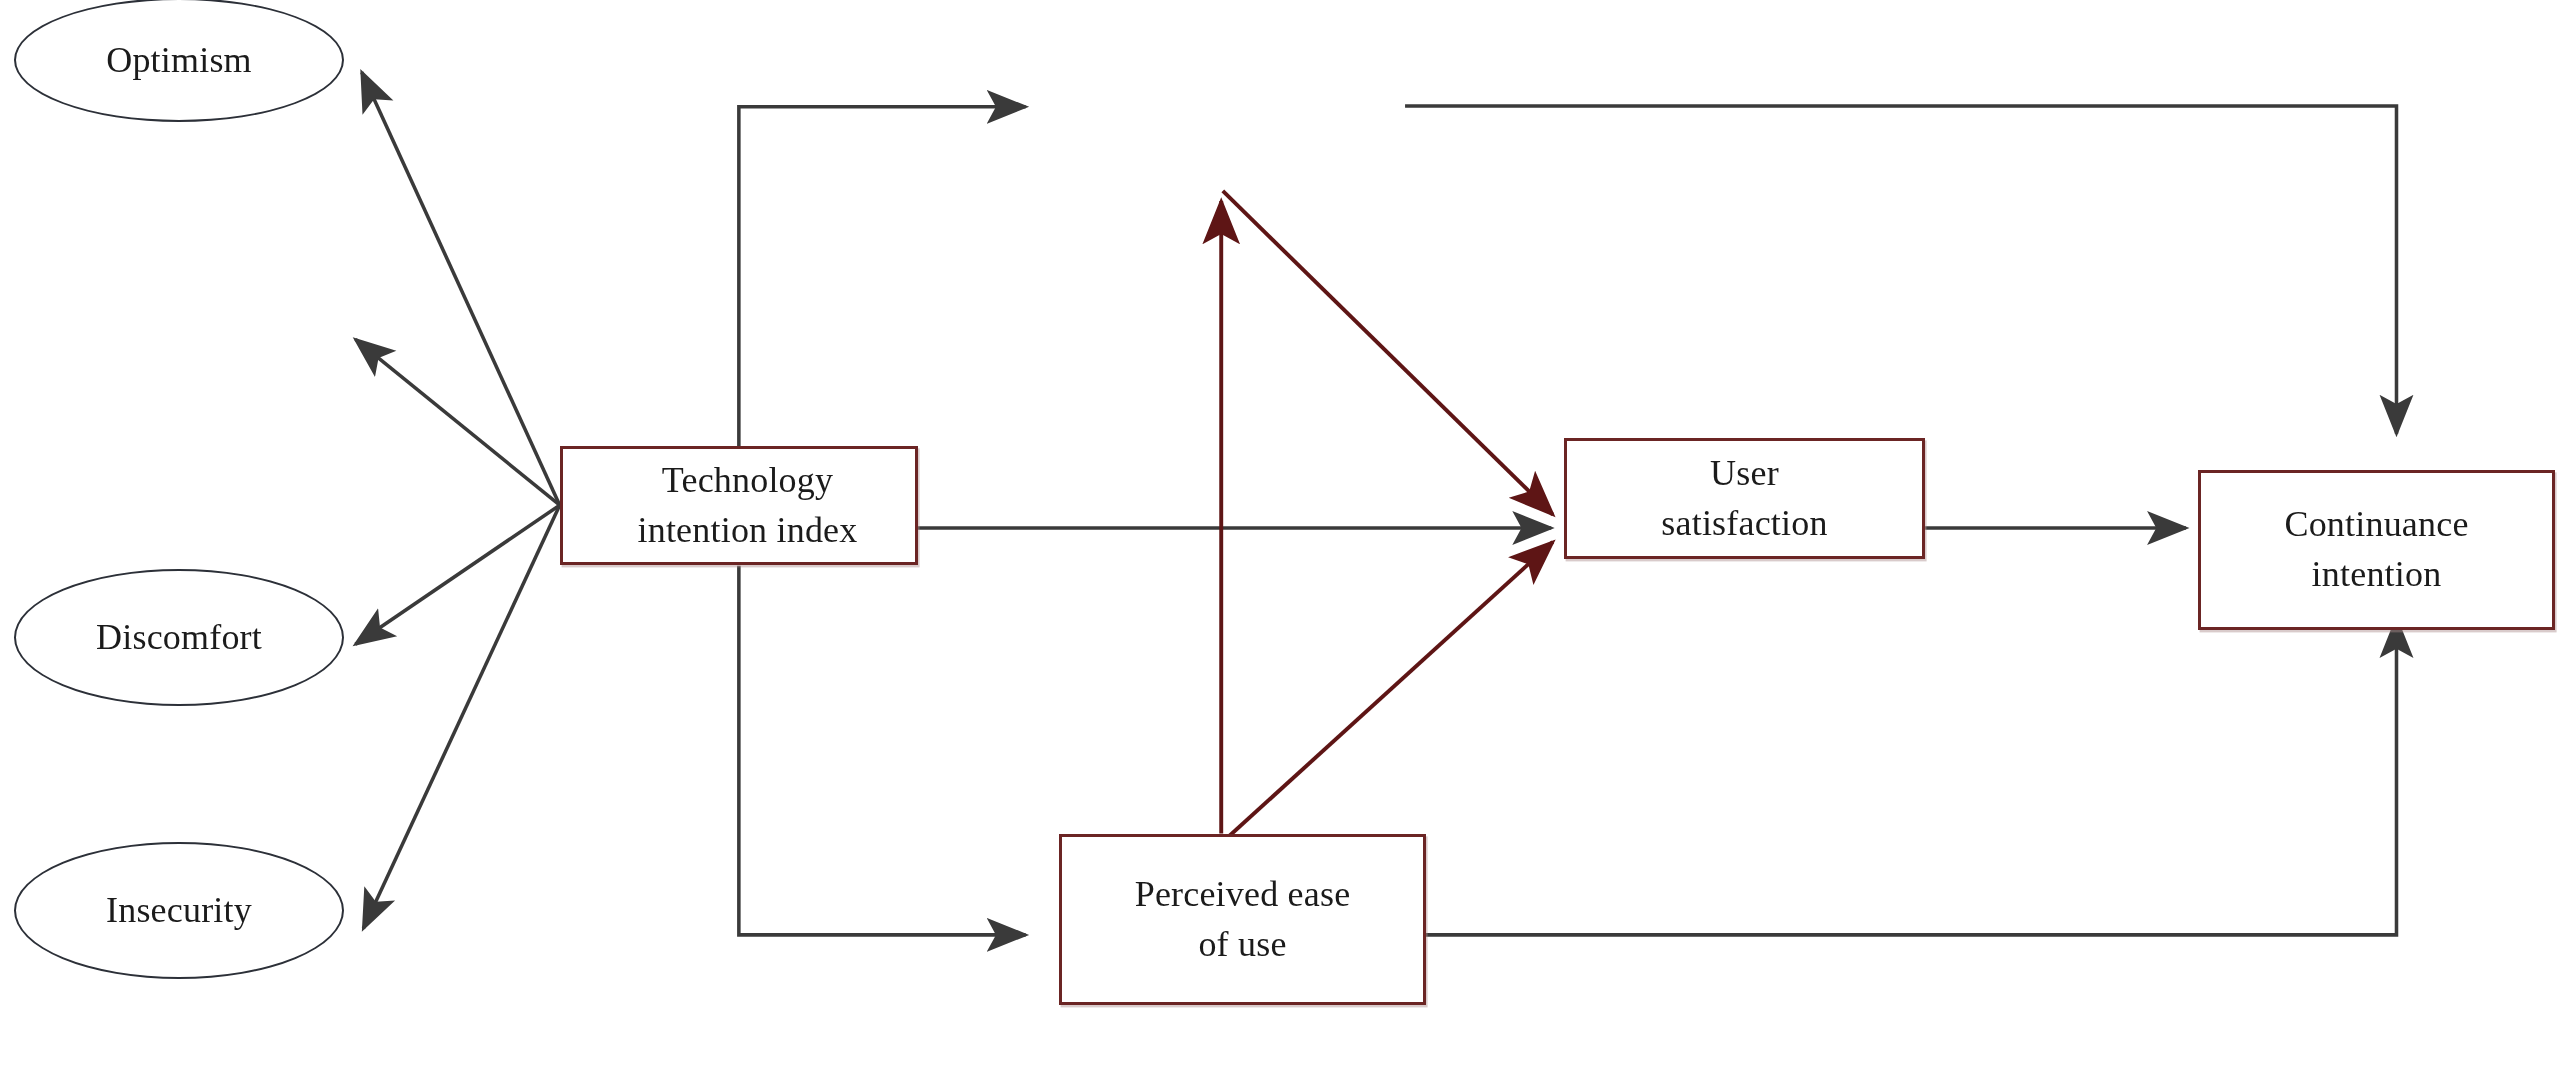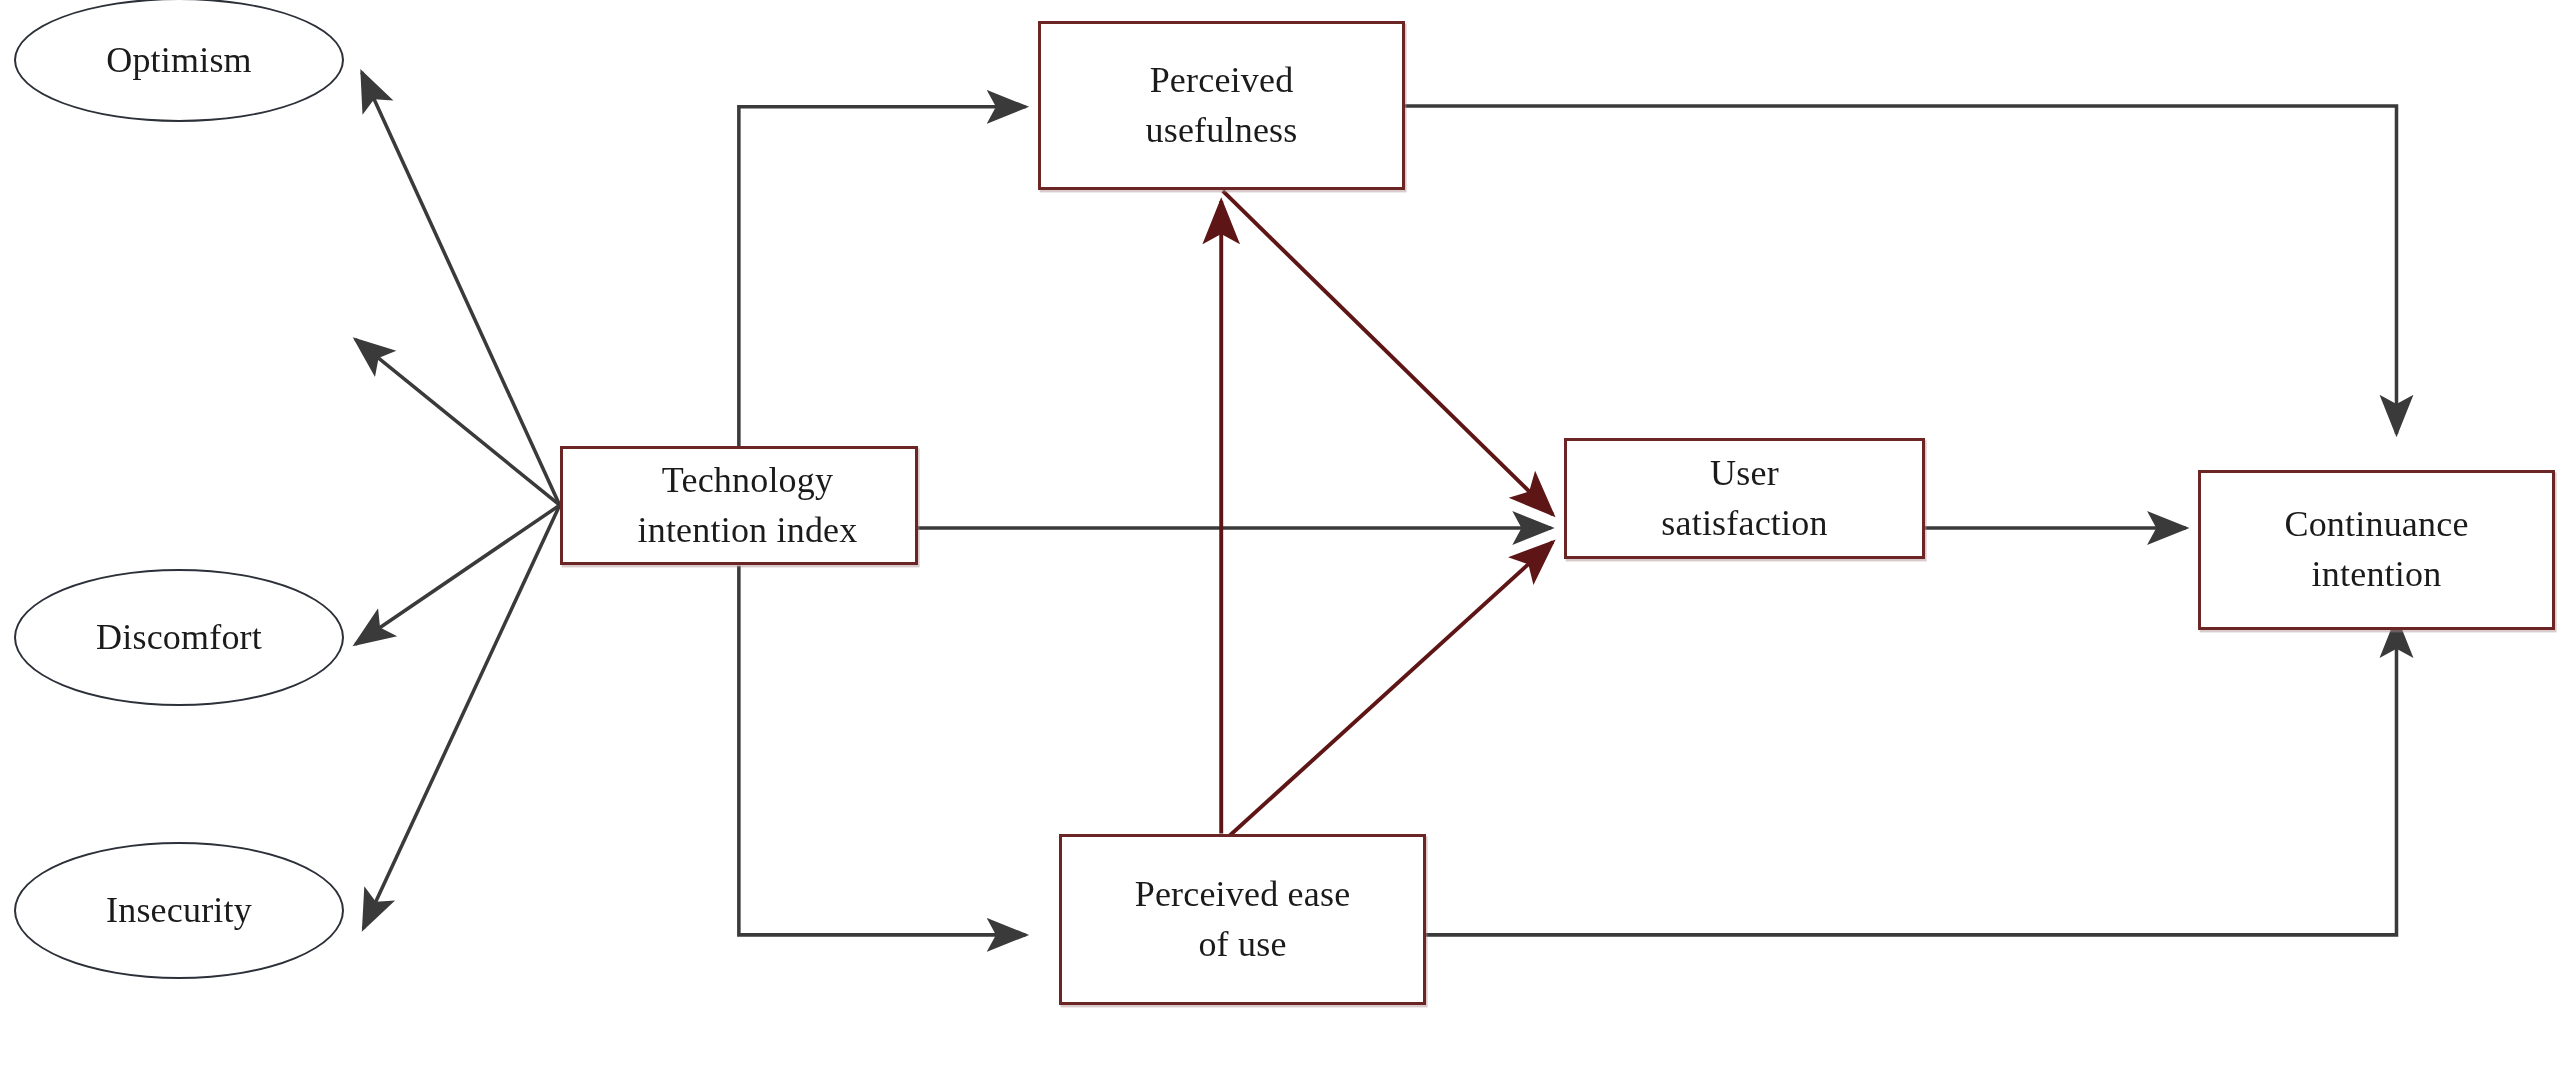--- a/index.html
+++ b/index.html
@@ -128,26 +128,20 @@
     <span class="lbl">Discomfort</span>
   </div>
 
   <div class="node rect" id="n-tri">
     <span class="lbl">
       <span>Technology</span><br>
       <span>intention index</span>
     </span>
   </div>
 
-  <div class="node rect" id="n-pu">
-    <span class="lbl">
-      <span>Perceived</span><br>
-      <span>usefulness</span>
-    </span>
-  </div>
 
   <div class="node rect" id="n-peou">
     <span class="lbl">
       <span>Perceived ease</span><br>
       <span>of use</span>
     </span>
   </div>
 
   <div class="node rect" id="n-us">
     <span class="lbl">

